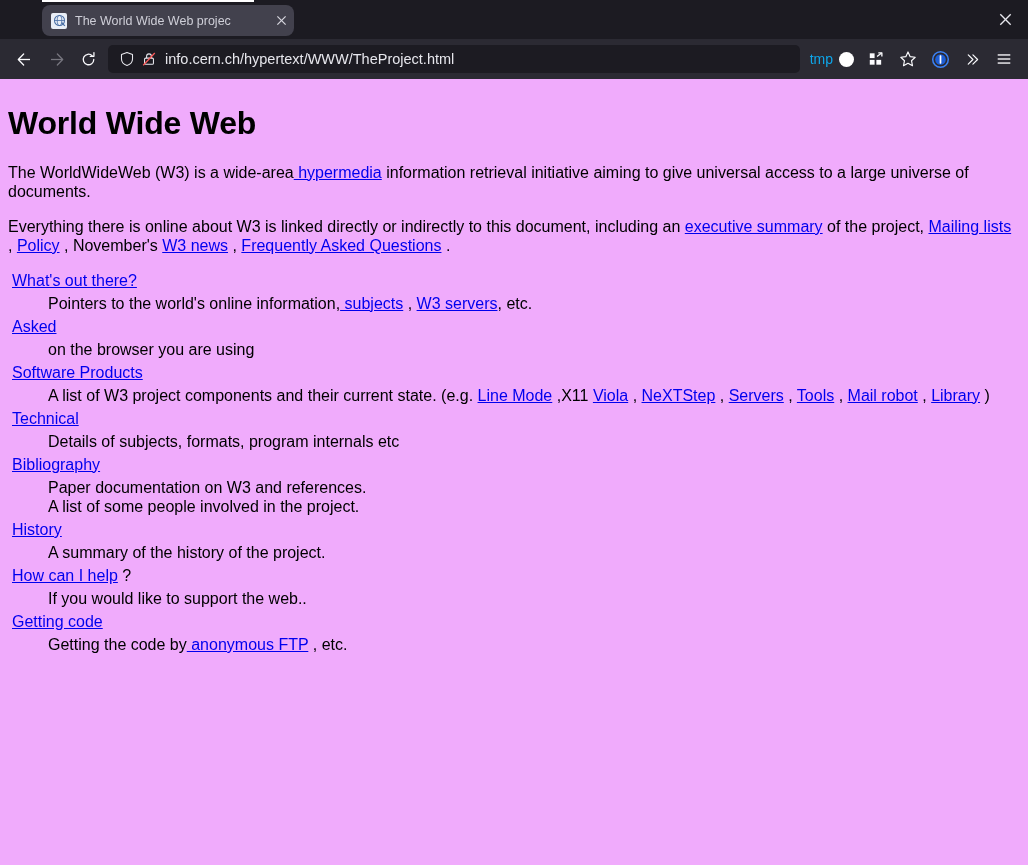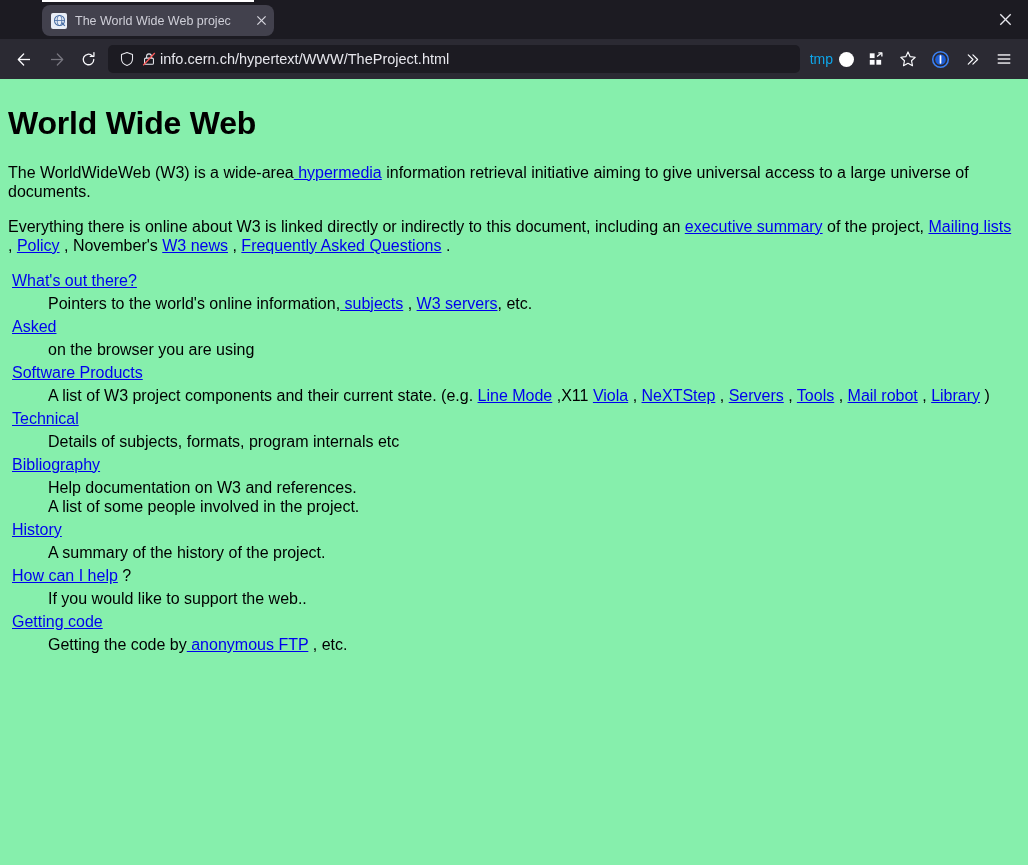--- a/index.html
+++ b/index.html
@@ -40,21 +40,21 @@
   }
 
   .tab {
     height: 31px;
     margin-bottom: 3px;
     background: #42414d;
     border-radius: 8px;
     display: flex;
     align-items: center;
     padding: 0 6px 0 9px;
-    width: 232px;
+    width: 252px;
     box-sizing: border-box;
     position: relative;
     overflow: hidden;
   }
   .tab-line-top {
     position: absolute;
     top: 0;
     left: 42px;
     width: 212px;
     height: 2px;
@@ -141,20 +141,21 @@
     box-sizing: border-box;
     min-width: 0;
   }
   .urlbar .ico { flex: 0 0 auto; display:flex; align-items:center; justify-content:center; width: 22px; height: 22px; }
   .url-text {
     color: #e6e6ec;
     font-size: 14.5px;
     white-space: nowrap;
     overflow: hidden;
     text-overflow: ellipsis;
+    margin-left: 5px;
   }
 
   .container-chip {
     display: flex;
     align-items: center;
     gap: 6px;
     padding: 0 6px 0 4px;
     height: 26px;
     color: #0ea5e9;
     font-size: 14px;
@@ -168,21 +169,21 @@
   }
 
   .toolbar-icons {
     display: flex;
     align-items: center;
   }
 
   
   .content {
     flex: 1 1 auto;
-    background: #86efac;
+    background: #f0abfc;
     padding: 8px;
     box-sizing: border-box;
     overflow: hidden;
     color: #000000;
     font-size: 16px;
     line-height: 1.18;
   }
 
   h1.page-h1 {
     font-size: 32px;
@@ -345,21 +346,21 @@
       <dt class="dterm"><a class="lnk">Asked</a></dt>
       <dd class="ddesc"><span>on the browser you are using</span></dd>
 
       <dt class="dterm"><a class="lnk">Software Products</a></dt>
       <dd class="ddesc"><span>A list of W3 project components and their current state. (e.g. </span><a class="lnk">Line Mode</a><span> ,X11 </span><a class="lnk">Viola</a><span> , </span><a class="lnk">NeXTStep</a><span> , </span><a class="lnk">Servers</a><span> , </span><a class="lnk">Tools</a><span> , </span><a class="lnk">Mail robot</a><span> , </span><a class="lnk">Library</a><span> )</span></dd>
 
       <dt class="dterm"><a class="lnk">Technical</a></dt>
       <dd class="ddesc"><span>Details of subjects, formats, program internals etc</span></dd>
 
       <dt class="dterm"><a class="lnk">Bibliography</a></dt>
-      <dd class="ddesc"><span>Help documentation on W3 and references.</span></dd>
+      <dd class="ddesc"><span>Paper documentation on W3 and references.</span></dd>
 
       <dd class="ddesc"><span>A list of some people involved in the project.</span></dd>
 
       <dt class="dterm"><a class="lnk">History</a></dt>
       <dd class="ddesc"><span>A summary of the history of the project.</span></dd>
 
       <dt class="dterm"><a class="lnk">How can I help</a><span> ?</span></dt>
       <dd class="ddesc"><span>If you would like to support the web..</span></dd>
 
       <dt class="dterm"><a class="lnk">Getting code</a></dt>

